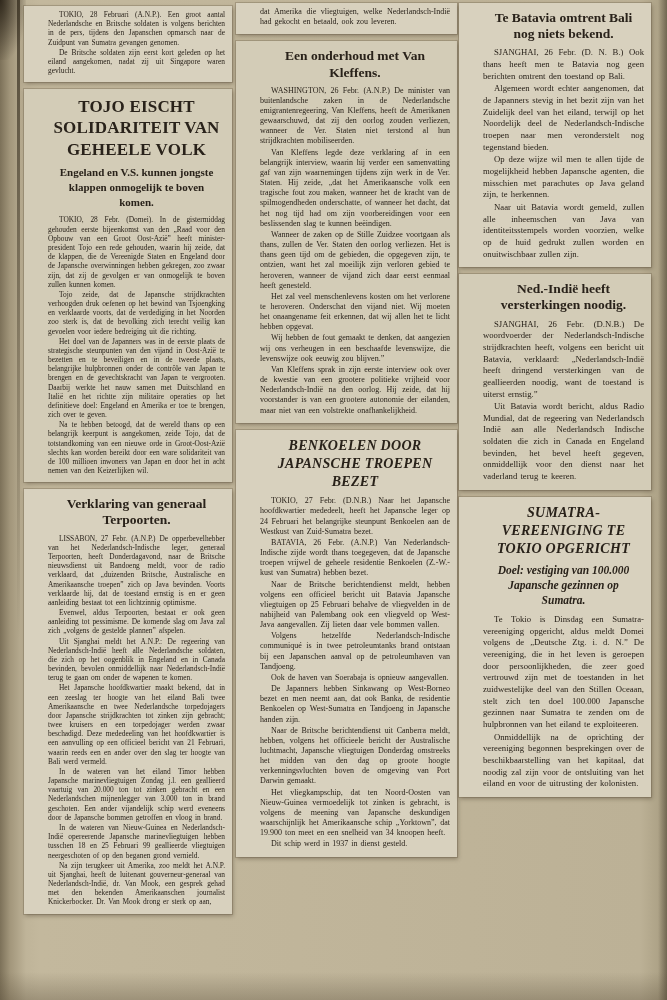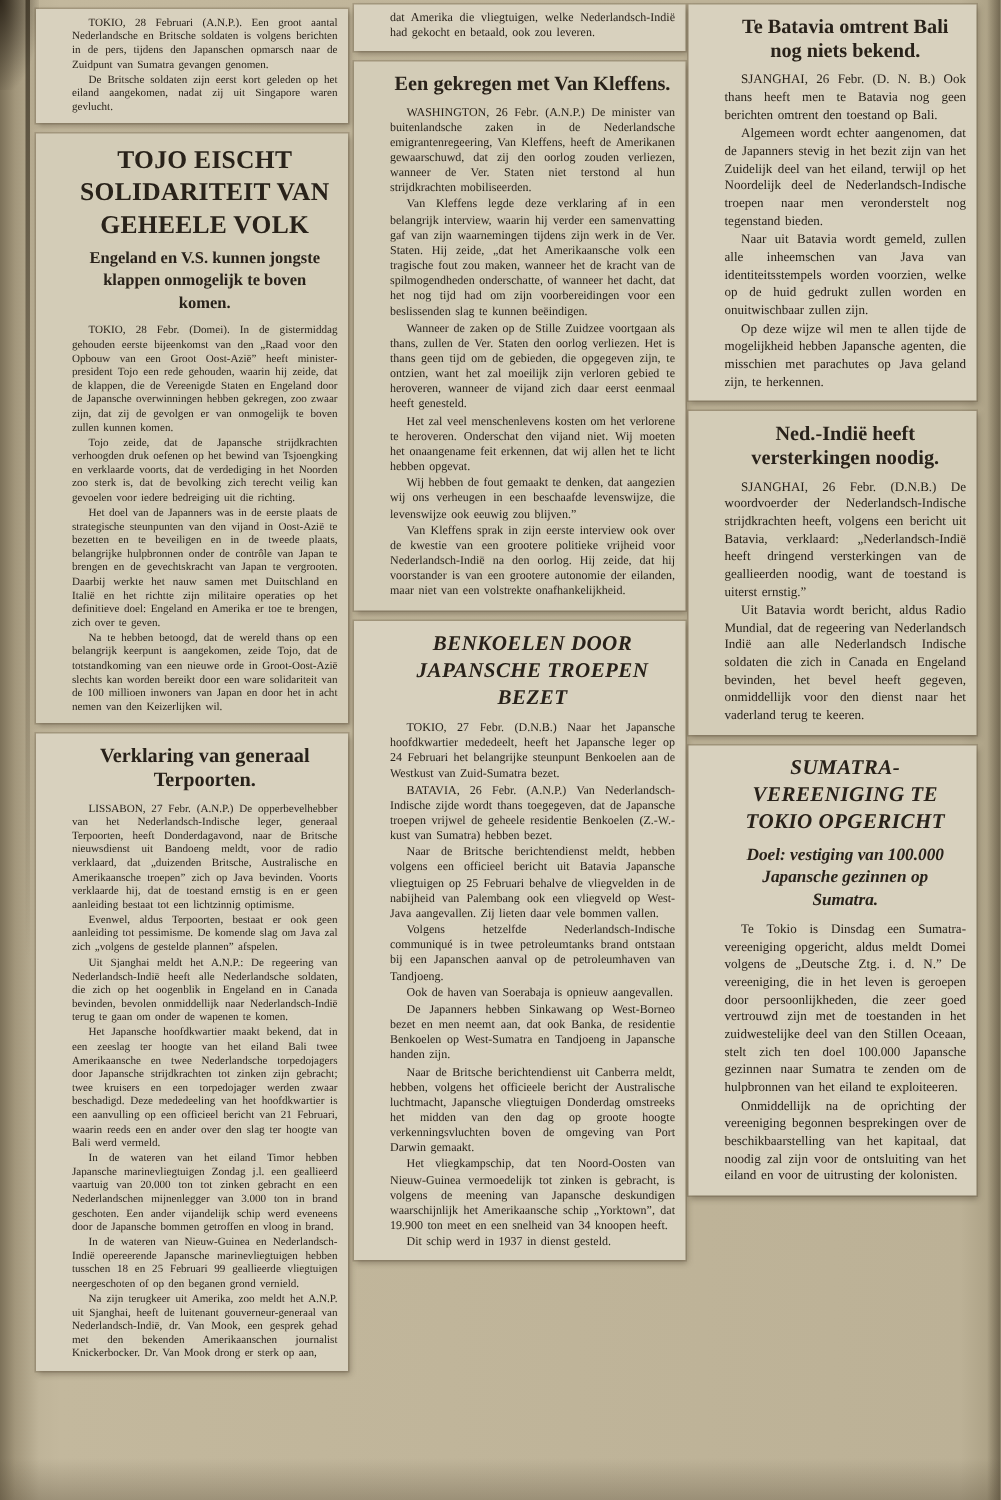--- a/index.html
+++ b/index.html
@@ -86,21 +86,21 @@
       <p>In de wateren van het eiland Timor hebben Japansche marinevliegtuigen Zondag j.l. een geallieerd vaartuig van 20.000 ton tot zinken gebracht en een Nederlandschen mijnenlegger van 3.000 ton in brand geschoten. Een ander vijandelijk schip werd eveneens door de Japansche bommen getroffen en vloog in brand.</p>
       <p>In de wateren van Nieuw-Guinea en Nederlandsch-Indië opereerende Japansche marinevliegtuigen hebben tusschen 18 en 25 Februari 99 geallieerde vliegtuigen neergeschoten of op den beganen grond vernield.</p>
       <p>Na zijn terugkeer uit Amerika, zoo meldt het A.N.P. uit Sjanghai, heeft de luitenant gouverneur-generaal van Nederlandsch-Indië, dr. Van Mook, een gesprek gehad met den bekenden Amerikaanschen journalist Knickerbocker. Dr. Van Mook drong er sterk op aan,</p>
     </article>
   </section>
 <section class="page-column col-mid">
     <article class="clipping">
       <p class="no-indent">dat Amerika die vliegtuigen, welke Nederlandsch-Indië had gekocht en betaald, ook zou leveren.</p>
     </article>
     <article class="clipping">
-      <h2 class="headline h-medium">Een gekregen met Van Kleffens.</h2>
+      <h2 class="headline h-medium">Een onderhoud met Van Kleffens.</h2>
       <p>WASHINGTON, 26 Febr. (A.N.P.) De minister van buitenlandsche zaken in de Nederlandsche emigrantenregeering, Van Kleffens, heeft de Amerikanen gewaarschuwd, dat zij den oorlog zouden verliezen, wanneer de Ver. Staten niet terstond al hun strijdkrachten mobiliseerden.</p>
       <p>Van Kleffens legde deze verklaring af in een belangrijk interview, waarin hij verder een samenvatting gaf van zijn waarnemingen tijdens zijn werk in de Ver. Staten. Hij zeide, „dat het Amerikaansche volk een tragische fout zou maken, wanneer het de kracht van de spilmogendheden onderschatte, of wanneer het dacht, dat het nog tijd had om zijn voorbereidingen voor een beslissenden slag te kunnen beëindigen.</p>
       <p>Wanneer de zaken op de Stille Zuidzee voortgaan als thans, zullen de Ver. Staten den oorlog verliezen. Het is thans geen tijd om de gebieden, die opgegeven zijn, te ontzien, want het zal moeilijk zijn verloren gebied te heroveren, wanneer de vijand zich daar eerst eenmaal heeft genesteld.</p>
       <p>Het zal veel menschenlevens kosten om het verlorene te heroveren. Onderschat den vijand niet. Wij moeten het onaangename feit erkennen, dat wij allen het te licht hebben opgevat.</p>
       <p>Wij hebben de fout gemaakt te denken, dat aangezien wij ons verheugen in een beschaafde levenswijze, die levenswijze ook eeuwig zou blijven.”</p>
       <p>Van Kleffens sprak in zijn eerste interview ook over de kwestie van een grootere politieke vrijheid voor Nederlandsch-Indië na den oorlog. Hij zeide, dat hij voorstander is van een grootere autonomie der eilanden, maar niet van een volstrekte onafhankelijkheid.</p>
     </article>
     <article class="clipping">
       <h2 class="headline h-italic">BENKOELEN DOOR JAPANSCHE TROEPEN BEZET</h2>
       <p>TOKIO, 27 Febr. (D.N.B.) Naar het Japansche hoofdkwartier mededeelt, heeft het Japansche leger op 24 Februari het belangrijke steunpunt Benkoelen aan de Westkust van Zuid-Sumatra bezet.</p>
@@ -112,22 +112,22 @@
       <p>Naar de Britsche berichtendienst uit Canberra meldt, hebben, volgens het officieele bericht der Australische luchtmacht, Japansche vliegtuigen Donderdag omstreeks het midden van den dag op groote hoogte verkenningsvluchten boven de omgeving van Port Darwin gemaakt.</p>
       <p>Het vliegkampschip, dat ten Noord-Oosten van Nieuw-Guinea vermoedelijk tot zinken is gebracht, is volgens de meening van Japansche deskundigen waarschijnlijk het Amerikaansche schip „Yorktown”, dat 19.900 ton meet en een snelheid van 34 knoopen heeft.</p>
       <p>Dit schip werd in 1937 in dienst gesteld.</p>
     </article>
   </section>
 <section class="page-column col-right">
     <article class="clipping">
       <h2 class="headline h-medium">Te Batavia omtrent Bali nog niets bekend.</h2>
       <p>SJANGHAI, 26 Febr. (D. N. B.) Ook thans heeft men te Batavia nog geen berichten omtrent den toestand op Bali.</p>
       <p>Algemeen wordt echter aangenomen, dat de Japanners stevig in het bezit zijn van het Zuidelijk deel van het eiland, terwijl op het Noordelijk deel de Nederlandsch-Indische troepen naar men veronderstelt nog tegenstand bieden.</p>
+      <p>Op deze wijze wil men te allen tijde de mogelijkheid hebben Japansche agenten, die misschien met parachutes op Java geland zijn, te herkennen.</p>
       <p>Naar uit Batavia wordt gemeld, zullen alle inheemschen van Java van identiteitsstempels worden voorzien, welke op de huid gedrukt zullen worden en onuitwischbaar zullen zijn.</p>
-      <p>Op deze wijze wil men te allen tijde de mogelijkheid hebben Japansche agenten, die misschien met parachutes op Java geland zijn, te herkennen.</p>
     </article>
     <article class="clipping">
       <h2 class="headline h-medium">Ned.-Indië heeft versterkingen noodig.</h2>
       <p>SJANGHAI, 26 Febr. (D.N.B.) De woordvoerder der Nederlandsch-Indische strijdkrachten heeft, volgens een bericht uit Batavia, verklaard: „Nederlandsch-Indië heeft dringend versterkingen van de geallieerden noodig, want de toestand is uiterst ernstig.”</p>
       <p>Uit Batavia wordt bericht, aldus Radio Mundial, dat de regeering van Nederlandsch Indië aan alle Nederlandsch Indische soldaten die zich in Canada en Engeland bevinden, het bevel heeft gegeven, onmiddellijk voor den dienst naar het vaderland terug te keeren.</p>
     </article>
     <article class="clipping">
       <h2 class="headline h-italic">SUMATRA-VEREENIGING TE TOKIO OPGERICHT</h2>
       <h3 class="subhead s-italic">Doel: vestiging van 100.000 Japansche gezinnen op Sumatra.</h3>
       <p>Te Tokio is Dinsdag een Sumatra-vereeniging opgericht, aldus meldt Domei volgens de „Deutsche Ztg. i. d. N.” De vereeniging, die in het leven is geroepen door persoonlijkheden, die zeer goed vertrouwd zijn met de toestanden in het zuidwestelijke deel van den Stillen Oceaan, stelt zich ten doel 100.000 Japansche gezinnen naar Sumatra te zenden om de hulpbronnen van het eiland te exploiteeren.</p>

